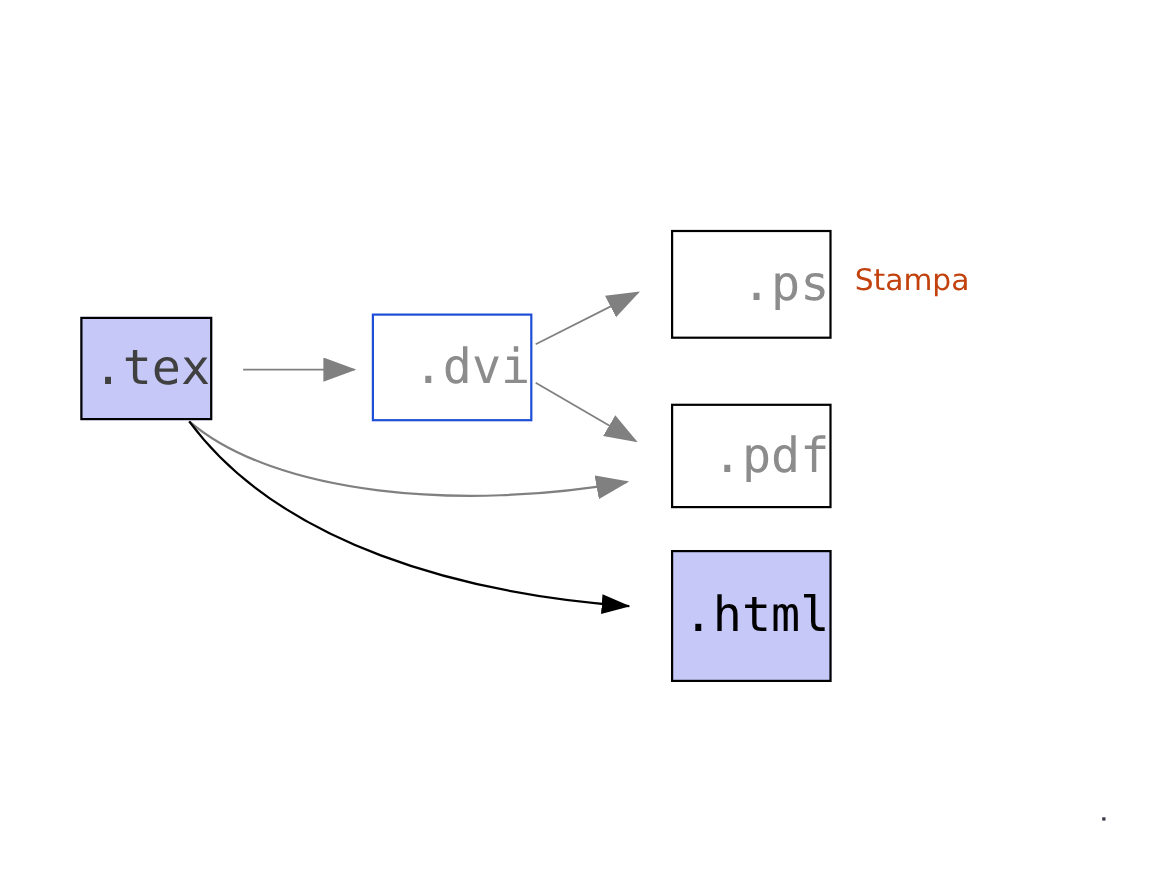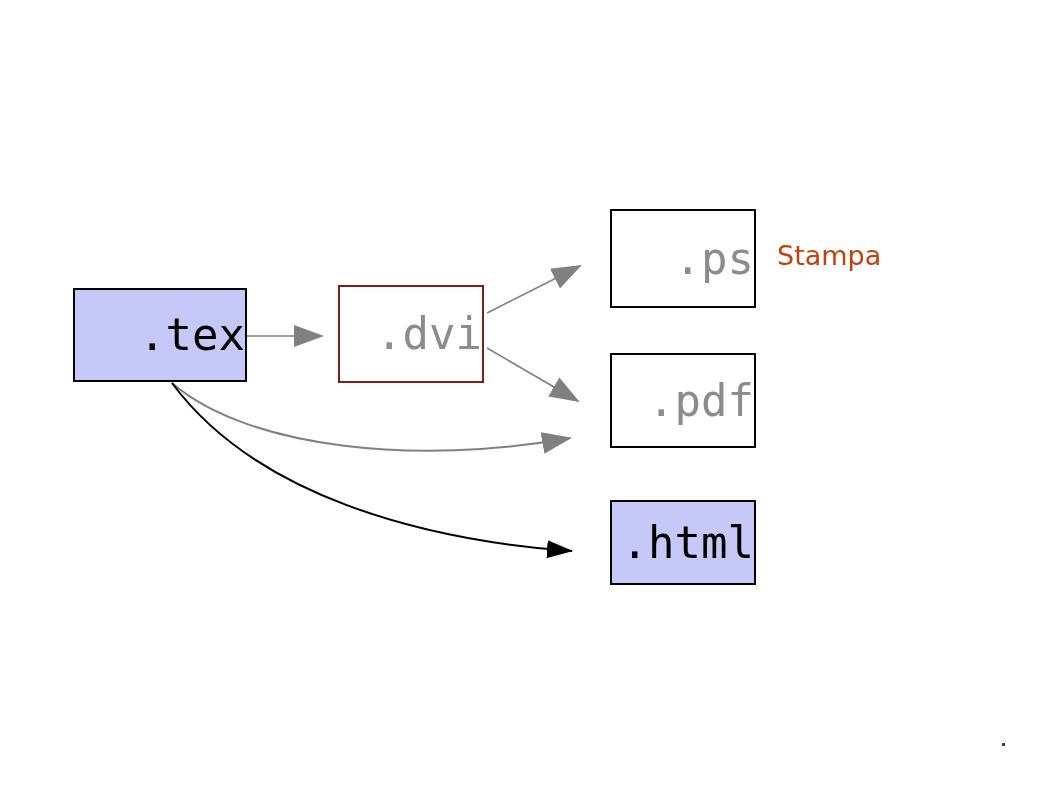--- a/index.html
+++ b/index.html
@@ -32,58 +32,58 @@
     justify-content: flex-end;
     font-family: "DejaVu Sans Mono", "Liberation Mono", monospace;
     font-size: 44px;
     line-height: 1;
     letter-spacing: 0px;
     white-space: nowrap;
   }
   .node-tex {
     left: 73px;
     top: 288px;
-    width: 174px;
+    width: 120px;
     height: 94px;
     background: #c6c9f7;
     border: 2px solid #000000;
-    color: #000000;
+    color: #404040;
   }
   .node-dvi {
     left: 338px;
     top: 285px;
     width: 146px;
     height: 98px;
     background: #ffffff;
-    border: 2px solid #7f1d1d;
+    border: 2px solid #1d4ed8;
     color: #8c8c8c;
   }
   .node-ps {
     left: 610px;
     top: 209px;
     width: 146px;
     height: 99px;
     background: #ffffff;
     border: 2px solid #000000;
     color: #8c8c8c;
   }
   .node-pdf {
     left: 610px;
-    top: 353px;
+    top: 367px;
     width: 146px;
     height: 95px;
     background: #ffffff;
     border: 2px solid #000000;
     color: #8c8c8c;
   }
   .node-html {
     left: 610px;
     top: 500px;
     width: 146px;
-    height: 85px;
+    height: 120px;
     background: #c6c9f7;
     border: 2px solid #000000;
     color: #000000;
     padding-left: 32px;
   }
   .annotation {
     position: absolute;
     color: #c2410c;
     font-family: "DejaVu Sans", "Liberation Sans", sans-serif;
     font-size: 27px;

